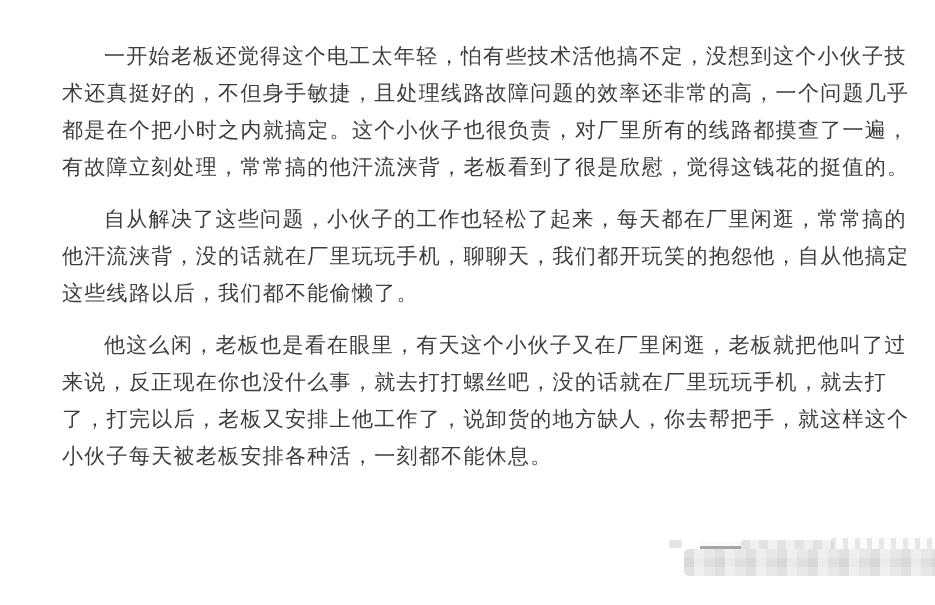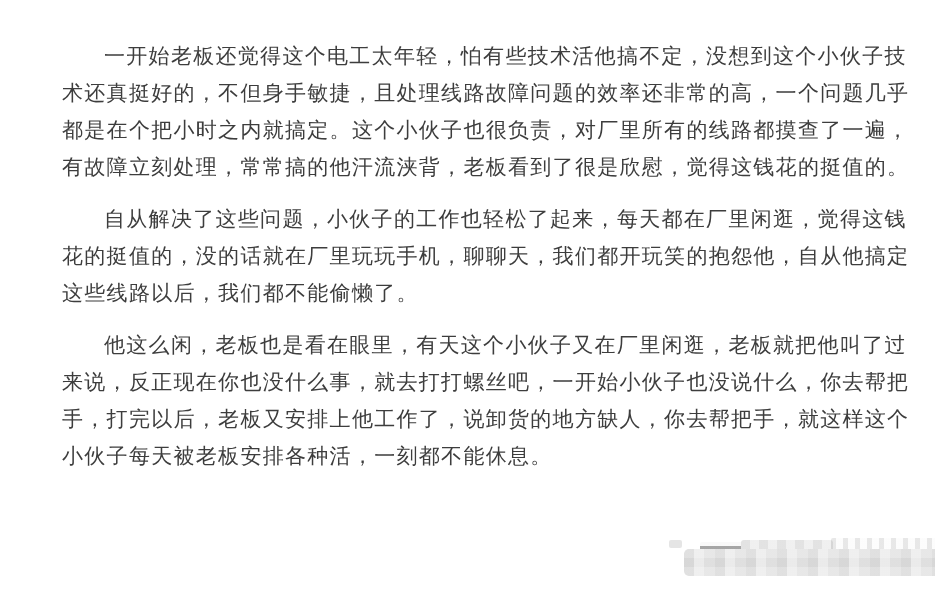--- a/index.html
+++ b/index.html
@@ -106,22 +106,22 @@
     opacity: 0.7;
     border-radius: 2px;
   }
 </style>
 </head>
 <body>
 
 <div class="page">
   <div class="content">
     <p class="para">一开始老板还觉得这个电工太年轻，怕有些技术活他搞不定，没想到这个小伙子技术还真挺好的，不但身手敏捷，且处理线路故障问题的效率还非常的高，一个问题几乎都是在个把小时之内就搞定。这个小伙子也很负责，对厂里所有的线路都摸查了一遍，有故障立刻处理，常常搞的他汗流浃背，老板看到了很是欣慰，觉得这钱花的挺值的。</p>
-    <p class="para">自从解决了这些问题，小伙子的工作也轻松了起来，每天都在厂里闲逛，觉得这钱花的挺值的，没的话就在厂里玩玩手机，聊聊天，我们都开玩笑的抱怨他，自从他搞定这些线路以后，我们都不能偷懒了。</p>
-    <p class="para">他这么闲，老板也是看在眼里，有天这个小伙子又在厂里闲逛，老板就把他叫了过来说，反正现在你也没什么事，就去打打螺丝吧，一开始小伙子也没说什么，你去帮把手，打完以后，老板又安排上他工作了，说卸货的地方缺人，你去帮把手，就这样这个小伙子每天被老板安排各种活，一刻都不能休息。</p>
+    <p class="para">自从解决了这些问题，小伙子的工作也轻松了起来，每天都在厂里闲逛，常常搞的他汗流浃背，没的话就在厂里玩玩手机，聊聊天，我们都开玩笑的抱怨他，自从他搞定这些线路以后，我们都不能偷懒了。</p>
+    <p class="para">他这么闲，老板也是看在眼里，有天这个小伙子又在厂里闲逛，老板就把他叫了过来说，反正现在你也没什么事，就去打打螺丝吧，没的话就在厂里玩玩手机，就去打了，打完以后，老板又安排上他工作了，说卸货的地方缺人，你去帮把手，就这样这个小伙子每天被老板安排各种活，一刻都不能休息。</p>
   </div>
 
   <div class="watermark">
     <div class="wm-dot-left"></div>
     <div class="wm-dashes"></div>
     <div class="wm-upper"></div>
     <div class="wm-speckles"></div>
     <div class="wm-blob"></div>
   </div>
 </div>

